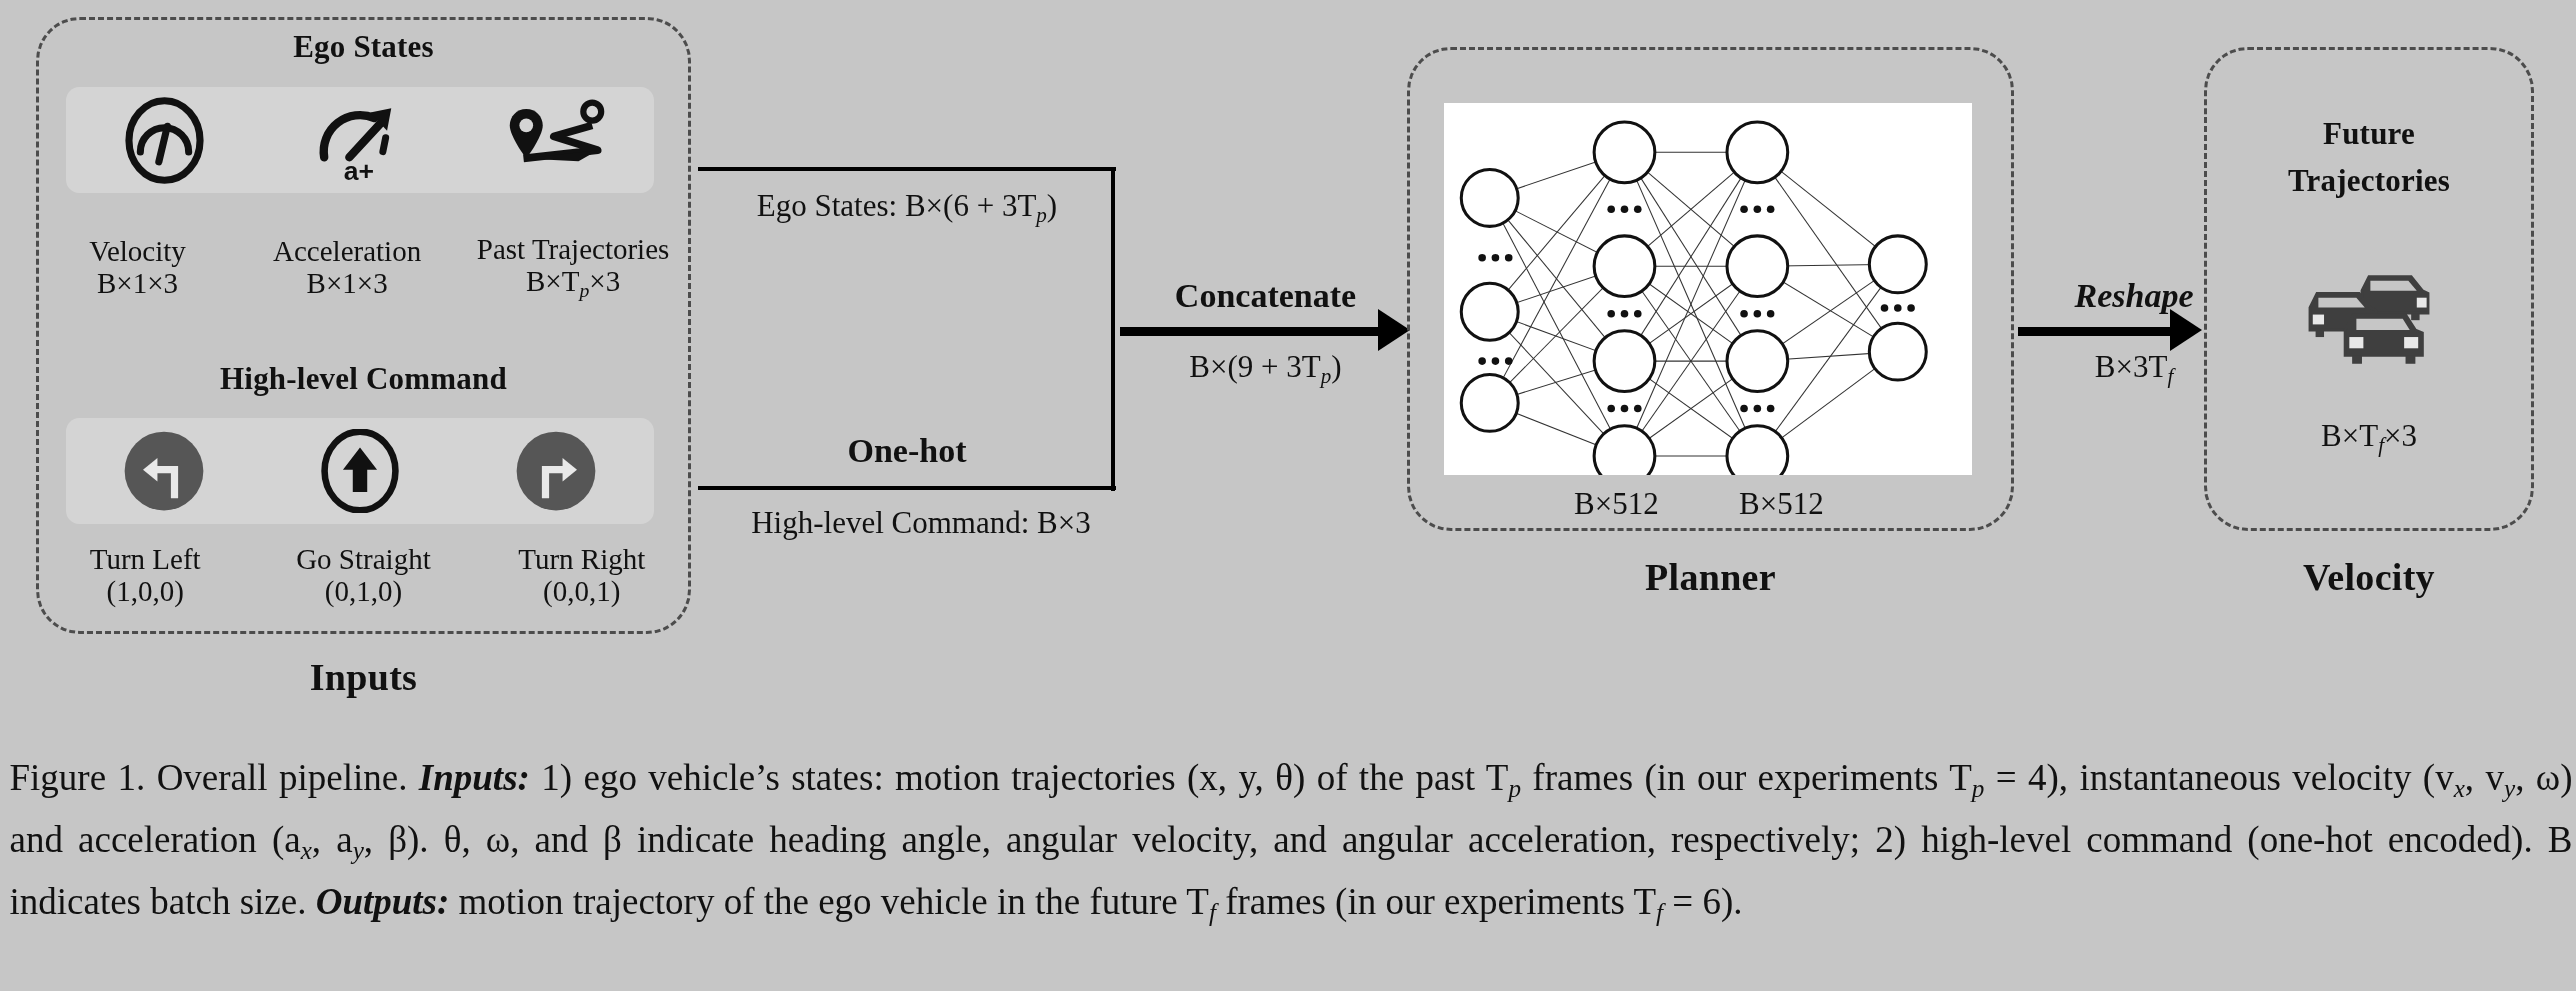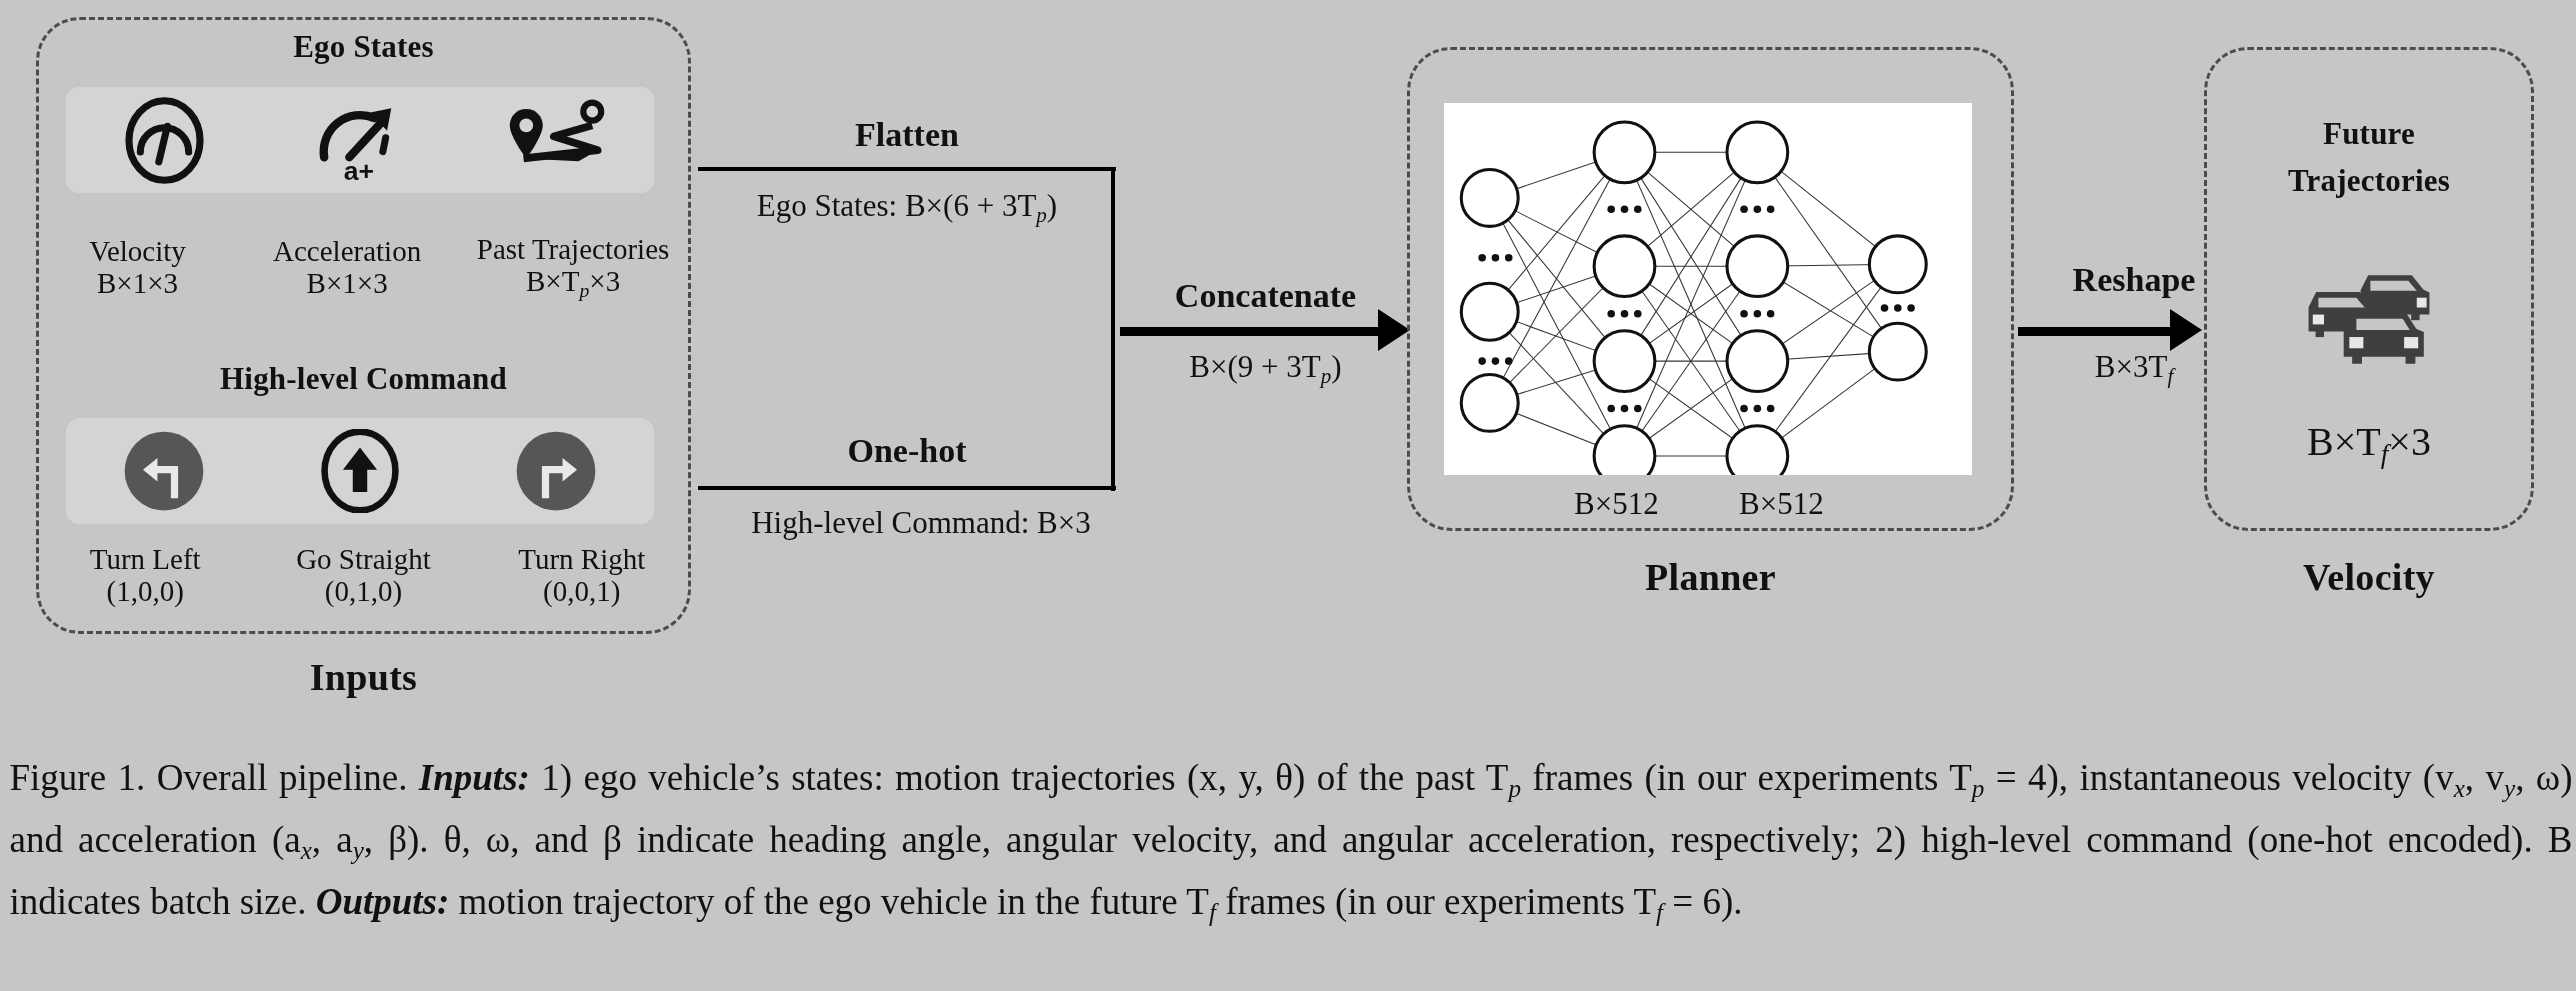--- a/index.html
+++ b/index.html
@@ -194,21 +194,20 @@
   </div>
 
   <div class="group-label" style="left:36px; top:655px; width:655px;">Inputs</div>
 
   <div class="bracket" style="left:698px; top:167px; width:418px; height:0; border-width:4.7px 0 0 0;"></div>
 
   <div class="bracket" style="left:698px; top:486px; width:418px; height:0; border-width:4.7px 0 0 0;"></div>
 
   <div class="bracket" style="left:1111px; top:167px; width:0; height:324px; border-width:0 0 0 4.7px;"></div>
 
-  <div class="flow-label" style="left:698px; top:116px; width:418px;">Flatten</div>
   <div class="flow-sub" style="left:698px; top:188px; width:418px;"><span>Ego States: B×(6 + 3T</span><sub class="it">p</sub><span>)</span></div>
 
   <div class="flow-label" style="left:698px; top:432px; width:418px;">One-hot</div>
   <div class="flow-sub" style="left:698px; top:505px; width:446px;">High-level Command: B×3</div>
 
   <div class="flow-label" style="left:1128px; top:277px; width:275px;">Concatenate</div>
   <div class="arrow-line" style="left:1120px; top:327px; width:258px;"></div>
   <div class="arrow-head" style="left:1378px; top:309px;"></div>
   <div class="flow-sub" style="left:1128px; top:349px; width:275px;"><span>B×(9 + 3T</span><sub class="it">p</sub><span>)</span></div>
 
@@ -306,21 +305,21 @@
           <circle cx="492" cy="216" r="4"></circle>
       </g>
     </svg>
   </div>
 
   <div class="nn-dims" style="left:1574px; top:486px;">B×512</div>
   <div class="nn-dims" style="left:1739px; top:486px;">B×512</div>
 
   <div class="group-label" style="left:1407px; top:555px; width:607px;">Planner</div>
 
-  <div class="flow-label" style="left:2025px; top:261px; width:218px;">Reshape</div>
+  <div class="flow-label" style="left:2025px; top:277px; width:218px;font-style:italic;">Reshape</div>
   <div class="arrow-line" style="left:2018px; top:327px; width:152px;"></div>
   <div class="arrow-head" style="left:2170px; top:309px;"></div>
   <div class="flow-sub" style="left:2025px; top:349px; width:218px;"><span>B×3T</span><sub class="it">f</sub><span></span></div>
 
   <div class="dashed-box" id="outputs-box"></div>
 
   <div class="section-title" style="left:2204px; top:116px; width:330px;">Future</div>
   <div class="section-title" style="left:2204px; top:163px; width:330px;">Trajectories</div>
 
   <div style="position:absolute; left:2204px; top:271px; width:330px; text-align:center;">
@@ -344,20 +343,20 @@
         <path d="M33 42 L39 31 L76 31 L83 42 L88 44 L88 60 L33 60 Z" fill="#3f3f3f" stroke="#3f3f3f" stroke-width="2"></path>
         <path d="M41 34 L74 34 L79 42 L41 42 Z" fill="#c6c6c6"></path>
         <rect x="36" y="47" width="10" height="8" fill="#e8e8e8"></rect>
         <rect x="75" y="47" width="10" height="8" fill="#e8e8e8"></rect>
         <rect x="38" y="60" width="7" height="6" fill="#3f3f3f"></rect>
         <rect x="76" y="60" width="7" height="6" fill="#3f3f3f"></rect>
       </g>
     </svg>
   </div>
 
-  <div class="flow-sub" style="left:2204px; top:418px; width:330px; font-size:40px;"><span>B×T</span><sub class="it">f</sub><span>×3</span></div>
+  <div class="flow-sub" style="left:2204px; top:418px; width:330px; font-size:31px;"><span>B×T</span><sub class="it">f</sub><span>×3</span></div>
 
   <div class="group-label" style="left:2204px; top:555px; width:330px;">Velocity</div>
 
 </div>
 
 <div id="caption"><span>Figure 1.  Overall pipeline.  </span><b>Inputs:</b><span> 1) ego vehicle’s states: motion trajectories (x, y, θ) of the past T</span><sub class="it">p</sub><span> frames (in our experiments T</span><sub class="it">p</sub><span> = 4), instantaneous velocity (v</span><sub class="it">x</sub><span>, v</span><sub class="it">y</sub><span>, ω) and acceleration (a</span><sub class="it">x</sub><span>, a</span><sub class="it">y</sub><span>, β). θ, ω, and β indicate heading angle, angular velocity, and angular acceleration, respectively;  2) high-level command (one-hot encoded). B indicates batch size. </span><b>Outputs:</b><span> motion trajectory of the ego vehicle in the future T</span><sub class="it">f</sub><span> frames (in our experiments T</span><sub class="it">f</sub><span> = 6).</span></div>
 
 
 </body></html>

